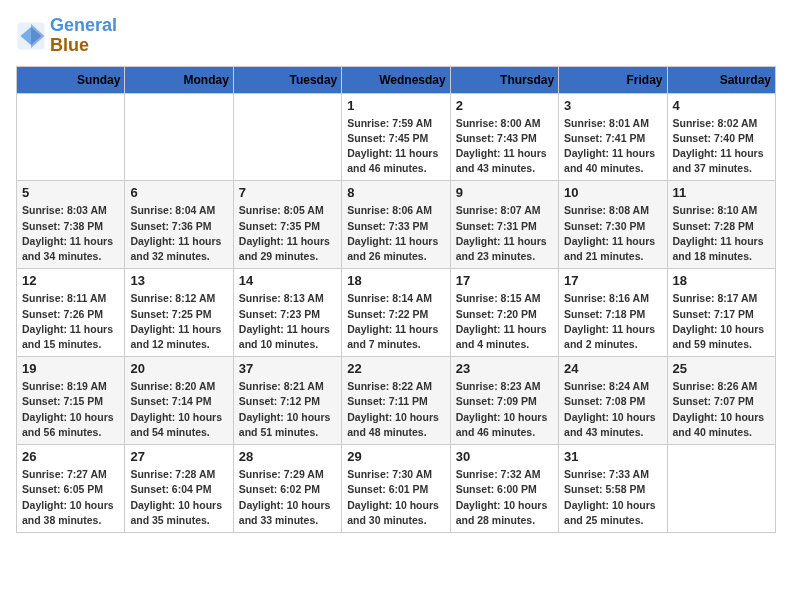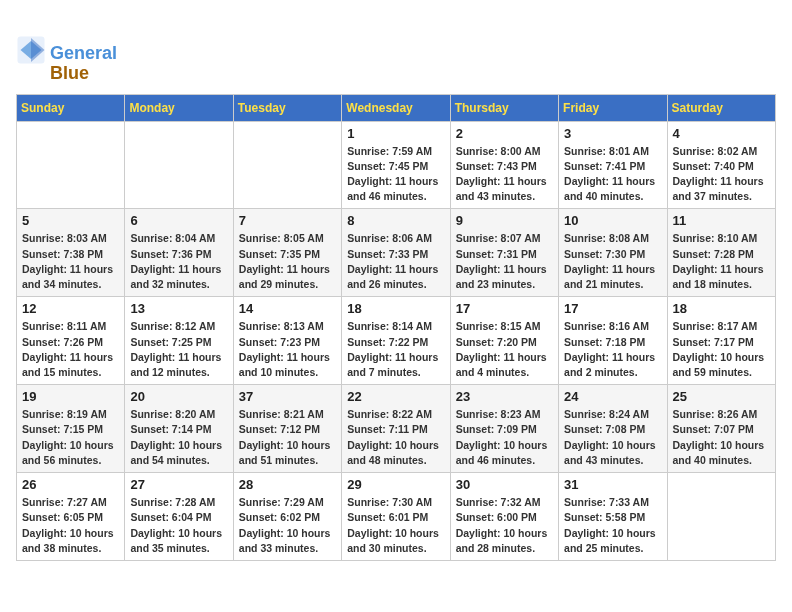--- a/index.html
+++ b/index.html
@@ -18,21 +18,20 @@
     }
     .logo {
       display: flex;
       align-items: center;
     }
     .logo-text {
       font-size: 18px;
       font-weight: bold;
       color: #333;
       line-height: 1.1;
-      margin-top: 28px;
     }
     .logo-text span {
       color: #4a90d9;
     }
     .logo-icon {
       width: 30px;
       height: 30px;
       margin-right: 4px;
     }
     .title-block {
@@ -47,23 +46,23 @@
       font-size: 15px;
       color: #444;
     }
     table {
       width: 100%;
       border-collapse: collapse;
       font-size: 11px;
     }
     thead th {
       background: #3a6fc4;
-      color: #fde047;
+      color: #000000;
       padding: 6px 4px;
-      text-align: left;
+      text-align: right;
       font-size: 12px;
       font-weight: bold;
       border: 1px solid #ccc;
     }
     tbody td {
       border: 1px solid #ccc;
       vertical-align: top;
       padding: 4px 5px;
       min-height: 80px;
       width: 108px;

